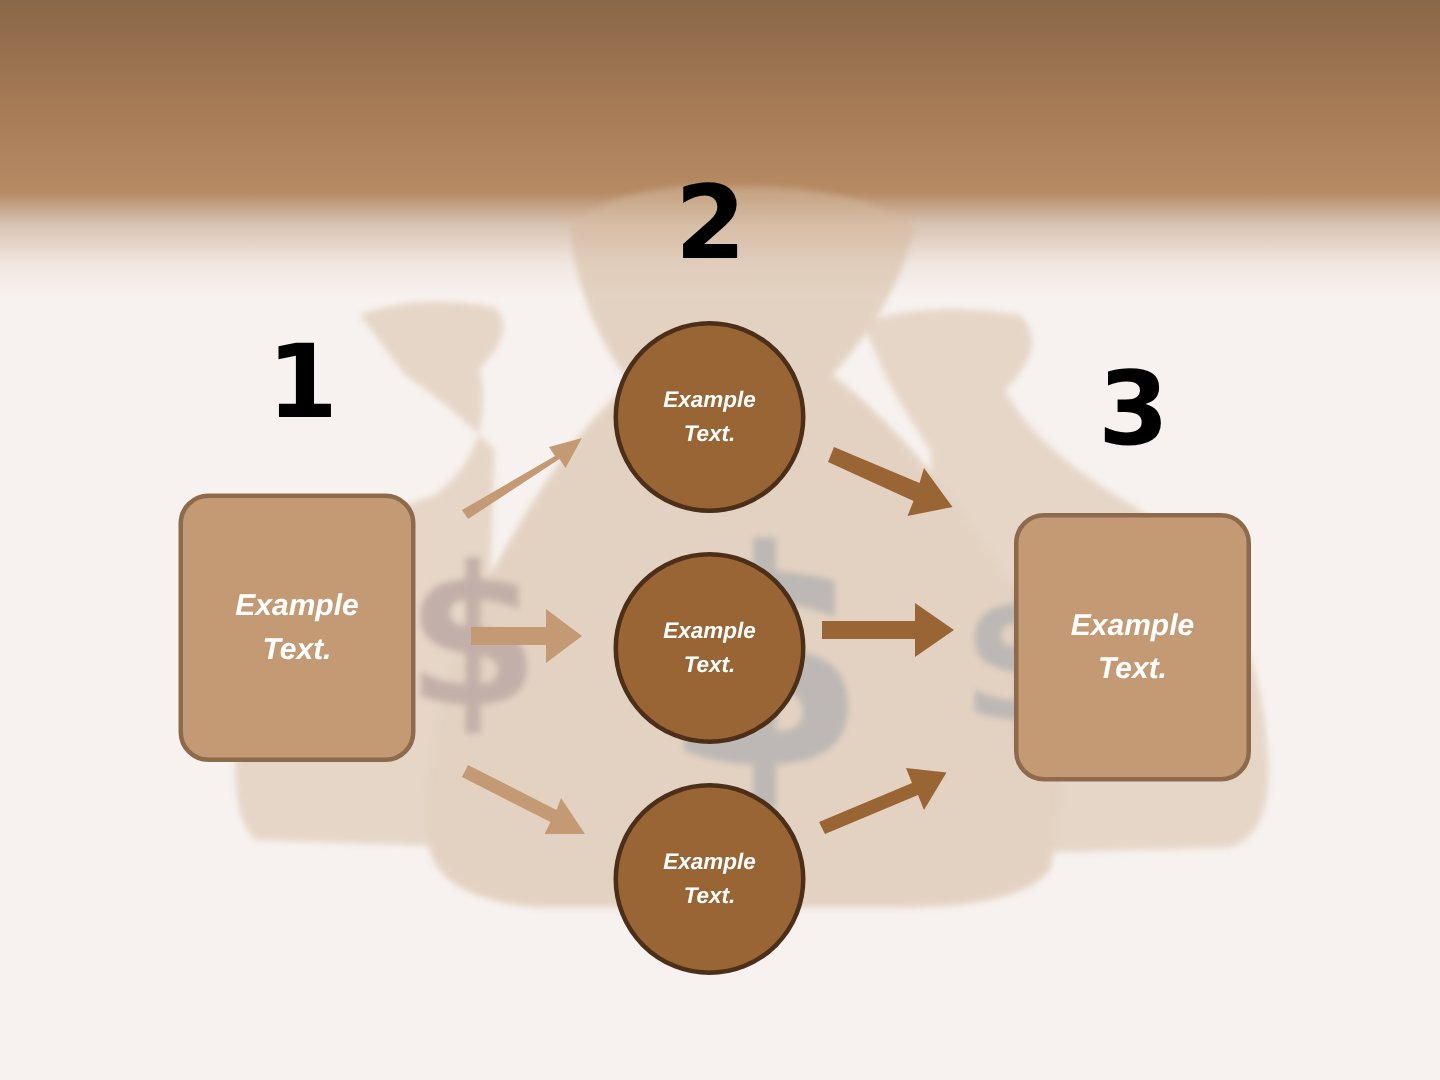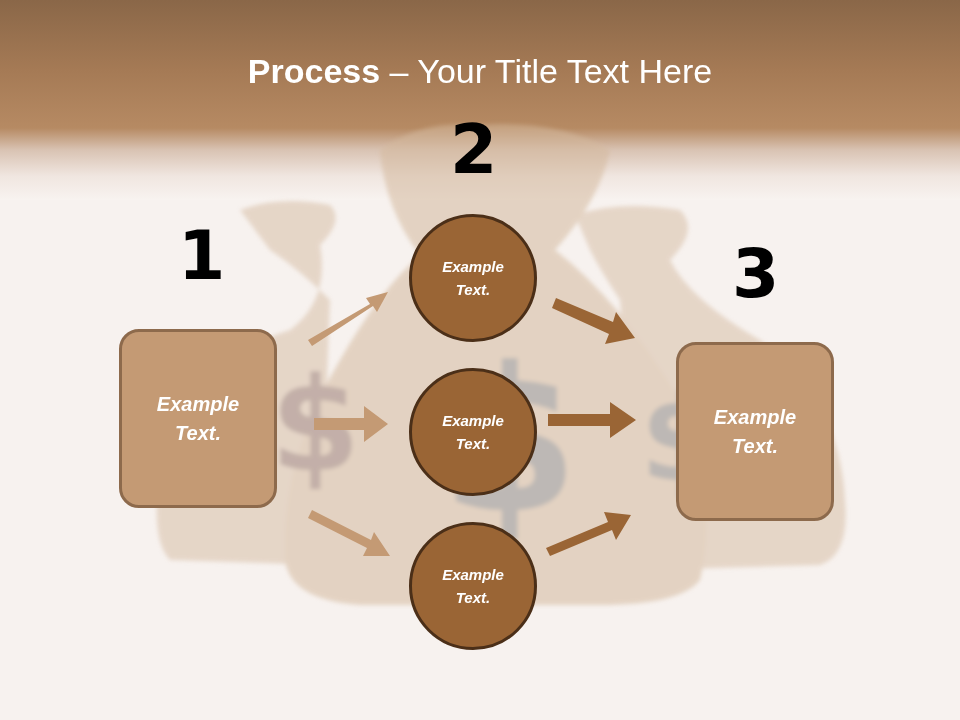--- a/index.html
+++ b/index.html
@@ -57,23 +57,20 @@
       <path d="M575 215 Q620 200 680 210 Q700 230 670 260 Q690 300 760 340 Q840 400 845 500 Q850 555 820 565 L640 570 L620 300 Q600 270 590 250 Z" fill="#d8c0a8"></path>
 
       <path d="M380 150 Q420 120 480 125 Q560 120 610 150 Q600 200 555 250 Q620 300 680 400 Q720 500 700 580 Q680 605 600 605 L360 605 Q290 600 285 560 Q280 460 340 360 Q380 290 420 255 Q385 210 380 150 Z" fill="#d4b99e"></path>
 
       <text x="440" y="510" font-size="200" font-weight="bold" fill="#8f8a86" font-family="DejaVu Sans, sans-serif">$</text>
       <text x="270" y="470" font-size="130" font-weight="bold" fill="#9a7a70" font-family="DejaVu Sans, sans-serif">$</text>
       <text x="640" y="480" font-size="120" font-weight="bold" fill="#8f8a86" font-family="DejaVu Sans, sans-serif">$</text>
     </g>
   </svg>
 
-  <div class="title">
-    <span class="bold">Process</span><span> – Your Title Text Here</span>
-  </div>
 
   <div class="num" style="left:178px; top:222px;">1</div>
   <div class="num" style="left:450px; top:116px;">2</div>
   <div class="num" style="left:732px; top:240px;">3</div>
 
   <svg class="arrows" width="960" height="720">
 
     <g fill="#c49a74">
       <polygon points="308,340 370,304 366,298 388,292 377,312 373,306 312,346"></polygon>
       <polygon points="314,418 364,418 364,406 388,424 364,442 364,430 314,430"></polygon>

